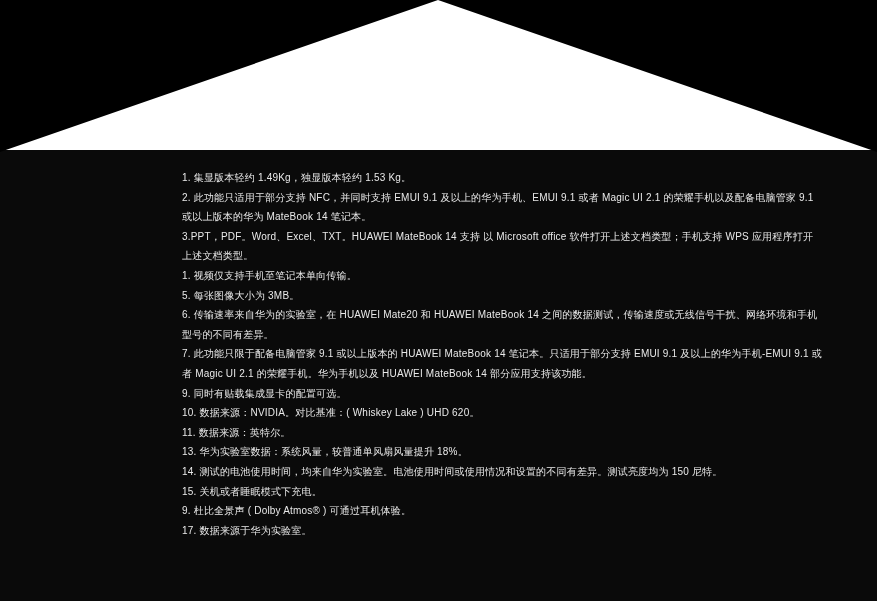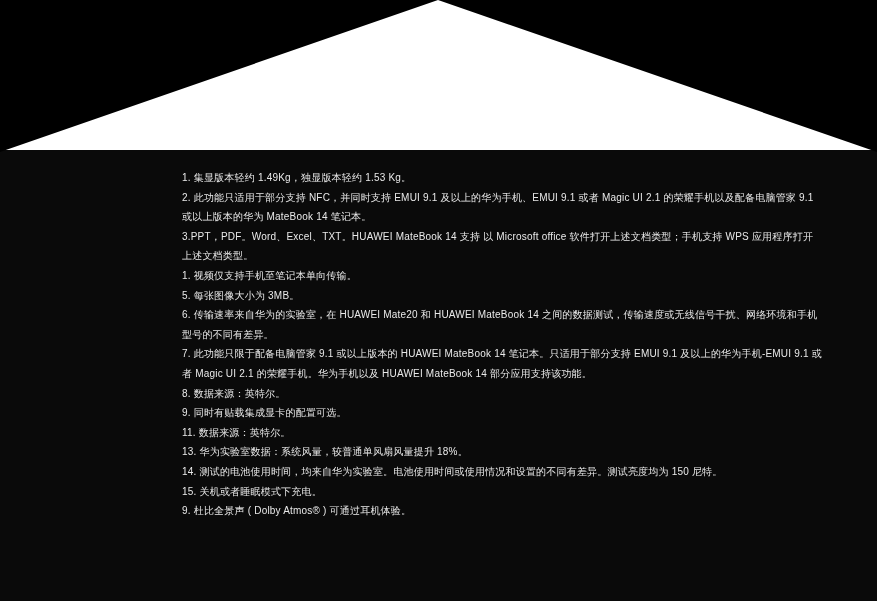--- a/index.html
+++ b/index.html
@@ -68,22 +68,23 @@
   </div>
 
   <div id="notes">
       <div class="note-line">1. 集显版本轻约 1.49Kg，独显版本轻约 1.53 Kg。</div>
       <div class="note-line">2. 此功能只适用于部分支持 NFC，并同时支持 EMUI 9.1 及以上的华为手机、EMUI 9.1 或者 Magic UI 2.1 的荣耀手机以及配备电脑管家 9.1 或以上版本的华为 MateBook 14 笔记本。</div>
       <div class="note-line">3.PPT，PDF。Word、Excel、TXT。HUAWEI MateBook 14 支持 以 Microsoft office 软件打开上述文档类型；手机支持 WPS 应用程序打开上述文档类型。</div>
       <div class="note-line">1. 视频仅支持手机至笔记本单向传输。</div>
       <div class="note-line">5. 每张图像大小为 3MB。</div>
       <div class="note-line">6. 传输速率来自华为的实验室，在 HUAWEI Mate20 和 HUAWEI MateBook 14 之间的数据测试，传输速度或无线信号干扰、网络环境和手机型号的不同有差异。</div>
       <div class="note-line">7. 此功能只限于配备电脑管家 9.1 或以上版本的 HUAWEI MateBook 14 笔记本。只适用于部分支持 EMUI 9.1 及以上的华为手机-EMUI 9.1 或者 Magic UI 2.1 的荣耀手机。华为手机以及 HUAWEI MateBook 14 部分应用支持该功能。</div>
-      <div class="note-line">8. 数据来源：英特尔。</div>
       <div class="note-line">9. 同时有贴载集成显卡的配置可选。</div>
+      <div class="note-line">10. 数据来源：NVIDIA。对比基准：( Whiskey Lake ) UHD 620。</div>
       <div class="note-line">11. 数据来源：英特尔。</div>
       <div class="note-line">13. 华为实验室数据：系统风量，较普通单风扇风量提升 18%。</div>
       <div class="note-line">14. 测试的电池使用时间，均来自华为实验室。电池使用时间或使用情况和设置的不同有差异。测试亮度均为 150 尼特。</div>
       <div class="note-line">15. 关机或者睡眠模式下充电。</div>
       <div class="note-line">9. 杜比全景声 ( Dolby Atmos® ) 可通过耳机体验。</div>
+      <div class="note-line">17. 数据来源于华为实验室。</div>
     </div>
 
 </div>
 
 </body></html>

